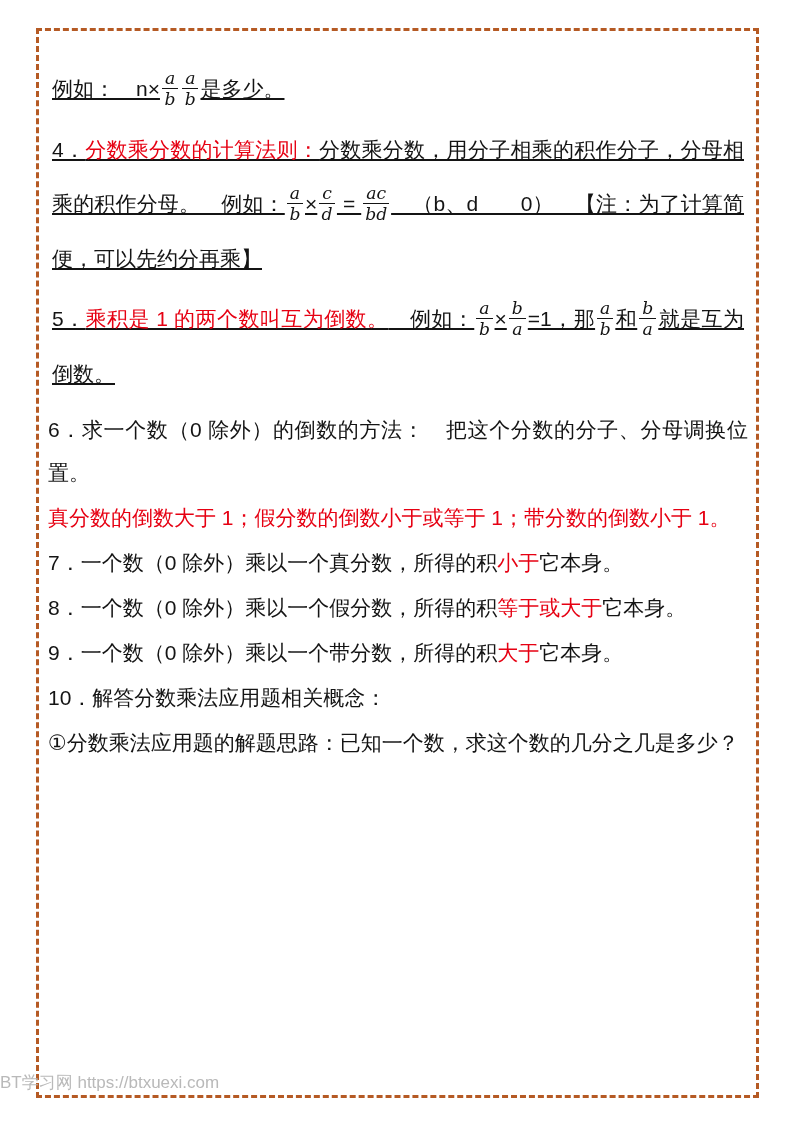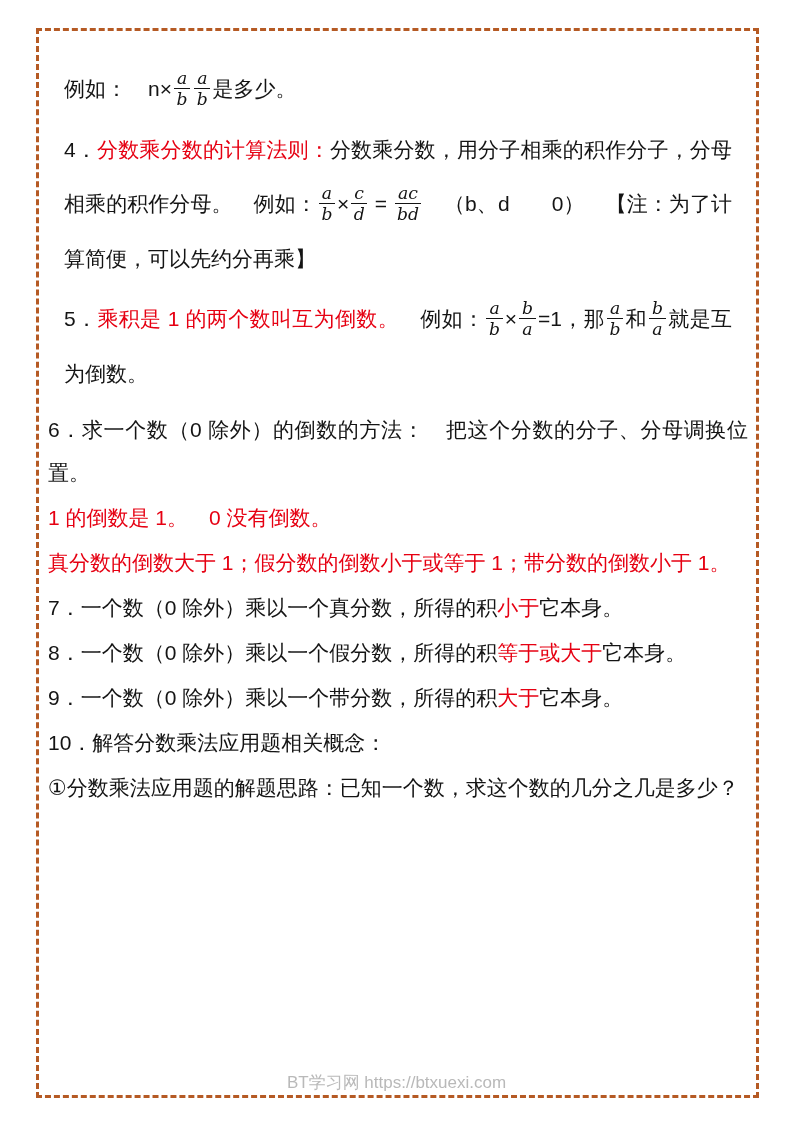--- a/index.html
+++ b/index.html
@@ -19,40 +19,40 @@
     pointer-events: none;
   }
   .content {
     position: absolute;
     left: 48px; top: 56px; width: 700px;
     color: #141414;
     font-size: 21px;
     text-align: justify;
   }
   p.line { margin: 2px 0; line-height: 2.05; }
-  p.has-frac { line-height: 2.6; margin: 6px 16px; }
+  p.has-frac { line-height: 2.6; margin: 6px 4px; text-decoration: underline; }
   .red { color: var(--accent-red, #e60012); }
   .frac {
     display: inline-flex;
     flex-direction: column;
     align-items: center;
     vertical-align: middle;
     line-height: 1.05;
     font-family: "DejaVu Serif", serif;
     font-style: italic;
     font-size: 0.82em;
     margin: 0 2px;
     transform: translateY(-2px);
   }
   .frac .num { border-bottom: 1.5px solid #141414; padding: 0 3px 1px; }
   .frac .den { padding-top: 1px; }
   .footer {
     position: absolute;
     left: 0; right: 0; bottom: 28px;
-    text-align: center;
+    text-align: left;
     color: #b9b9b9;
     font-size: 17px;
   }
 </style>
 </head>
 <body>
 
 <div class="page">
   <div class="border-frame"></div>
   <div class="content">
@@ -80,21 +80,20 @@
           <span class="num">b</span>
           <span class="den">a</span>
         </span><span>=1，那</span><span class="frac">
           <span class="num">a</span>
           <span class="den">b</span>
         </span><span>和</span><span class="frac">
           <span class="num">b</span>
           <span class="den">a</span>
         </span><span>就是互为倒数。</span></p>
       <p class="line"><span>6．求一个数（0 除外）的倒数的方法：　把这个分数的分子、分母调换位置。</span></p>
-      <p class="line"><span class="red">1 的倒数是 1。　0 没有倒数。</span></p>
       <p class="line"><span class="red">真分数的倒数大于 1；假分数的倒数小于或等于 1；带分数的倒数小于 1。</span></p>
       <p class="line"><span>7．一个数（0 除外）乘以一个真分数，所得的积</span><span class="red">小于</span><span>它本身。</span></p>
       <p class="line"><span>8．一个数（0 除外）乘以一个假分数，所得的积</span><span class="red">等于或大于</span><span>它本身。</span></p>
       <p class="line"><span>9．一个数（0 除外）乘以一个带分数，所得的积</span><span class="red">大于</span><span>它本身。</span></p>
       <p class="line"><span>10．解答分数乘法应用题相关概念：</span></p>
       <p class="line"><span>①分数乘法应用题的解题思路：已知一个数，求这个数的几分之几是多少？</span></p>
     </div>
   <div class="footer">BT学习网 https://btxuexi.com</div>
 </div>
 

